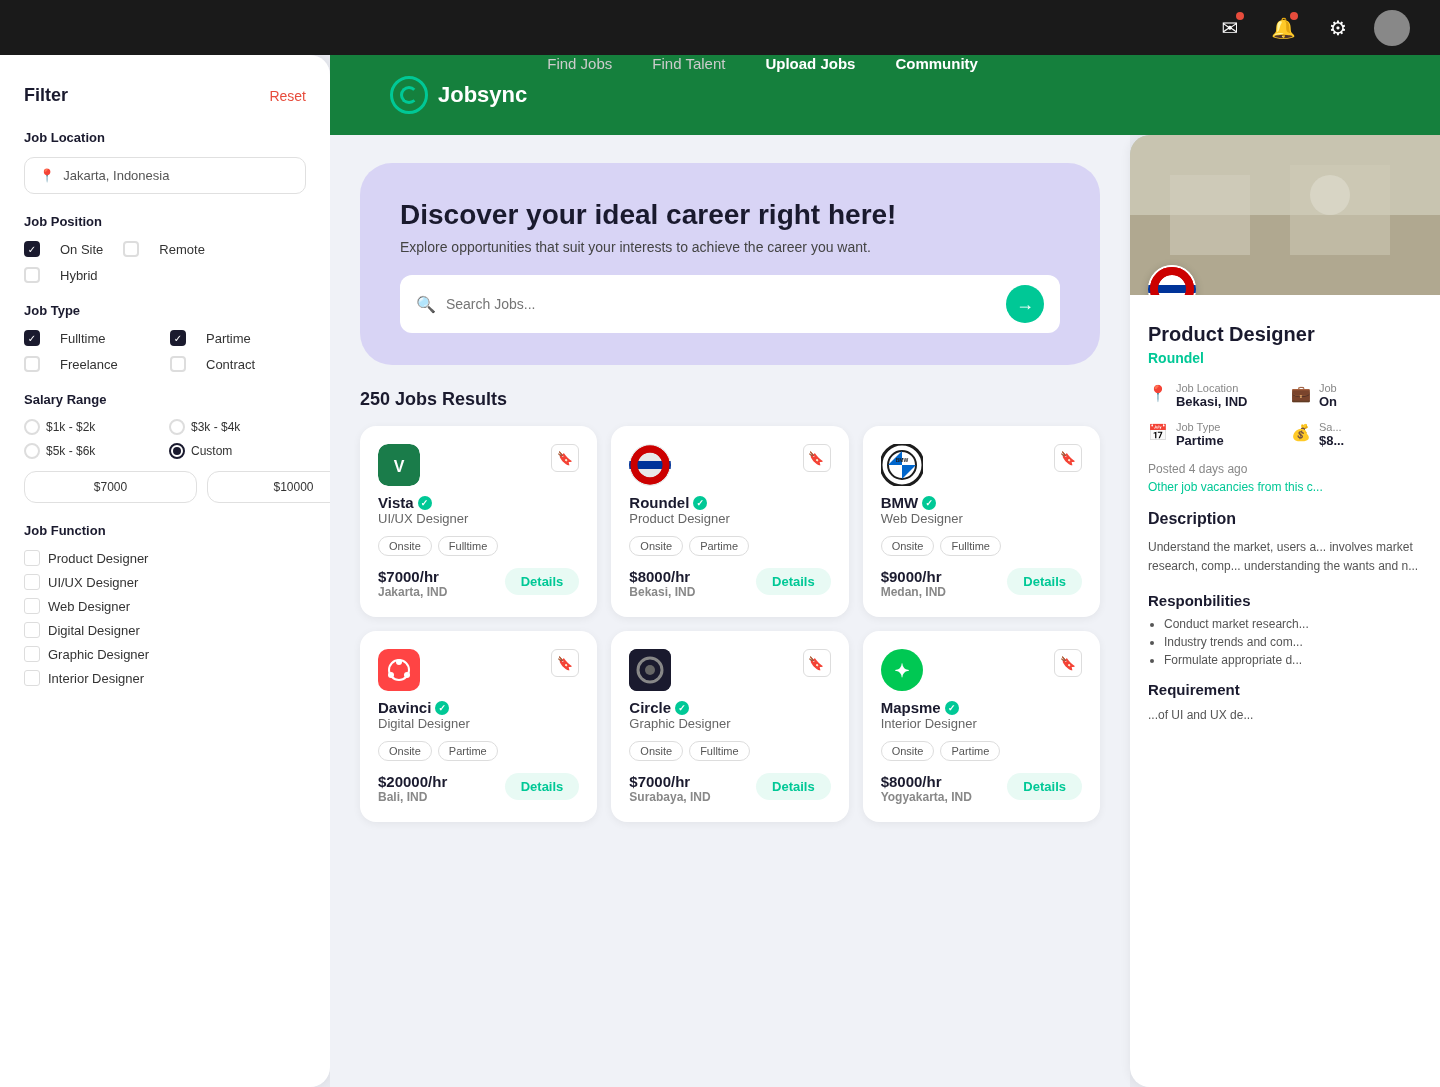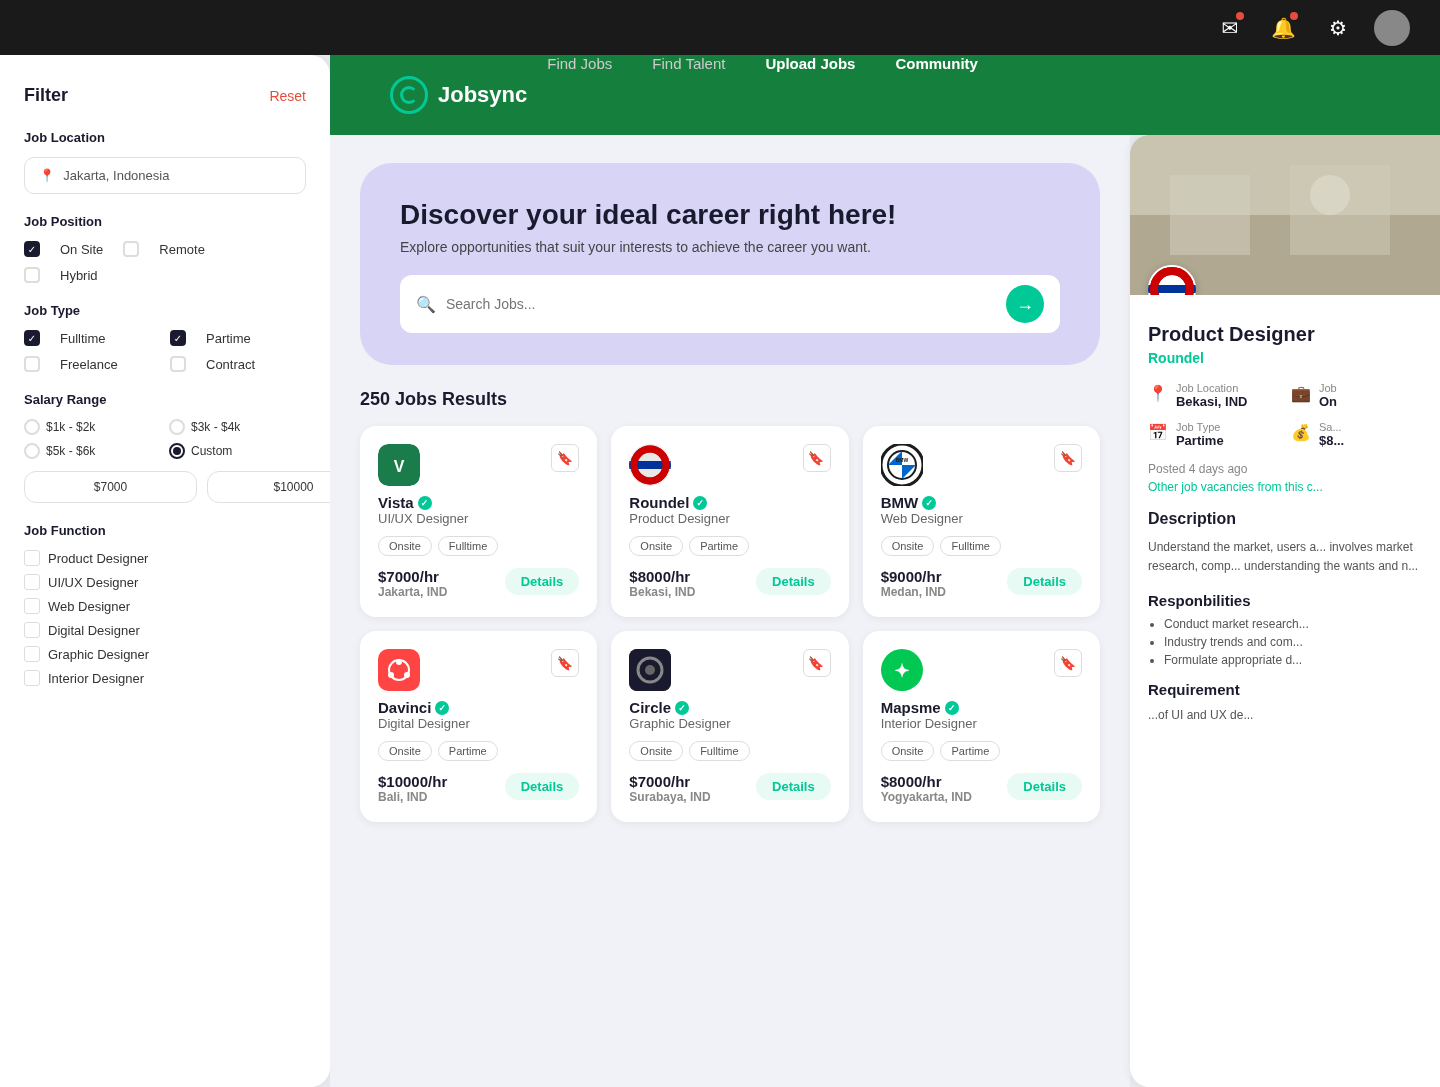--- a/index.html
+++ b/index.html
@@ -714,21 +714,21 @@
               <span>Davinci</span>
               <span class="verified-badge">✓</span>
             </div>
             <div class="job-title">Digital Designer</div>
             <div class="tags">
               <span class="tag">Onsite</span>
               <span class="tag">Partime</span>
             </div>
             <div class="card-footer">
               <div>
-                <div class="salary">$10000/hr</div>
+                <div class="salary">$20000/hr</div>
                 <div class="location">Bali, IND</div>
               </div>
               <button class="details-btn">Details</button>
             </div>
           </div>
 
           <div class="job-card">
             <div class="card-header">
               <div class="circle-logo">
                 <svg width="42" height="42" viewBox="0 0 42 42">

